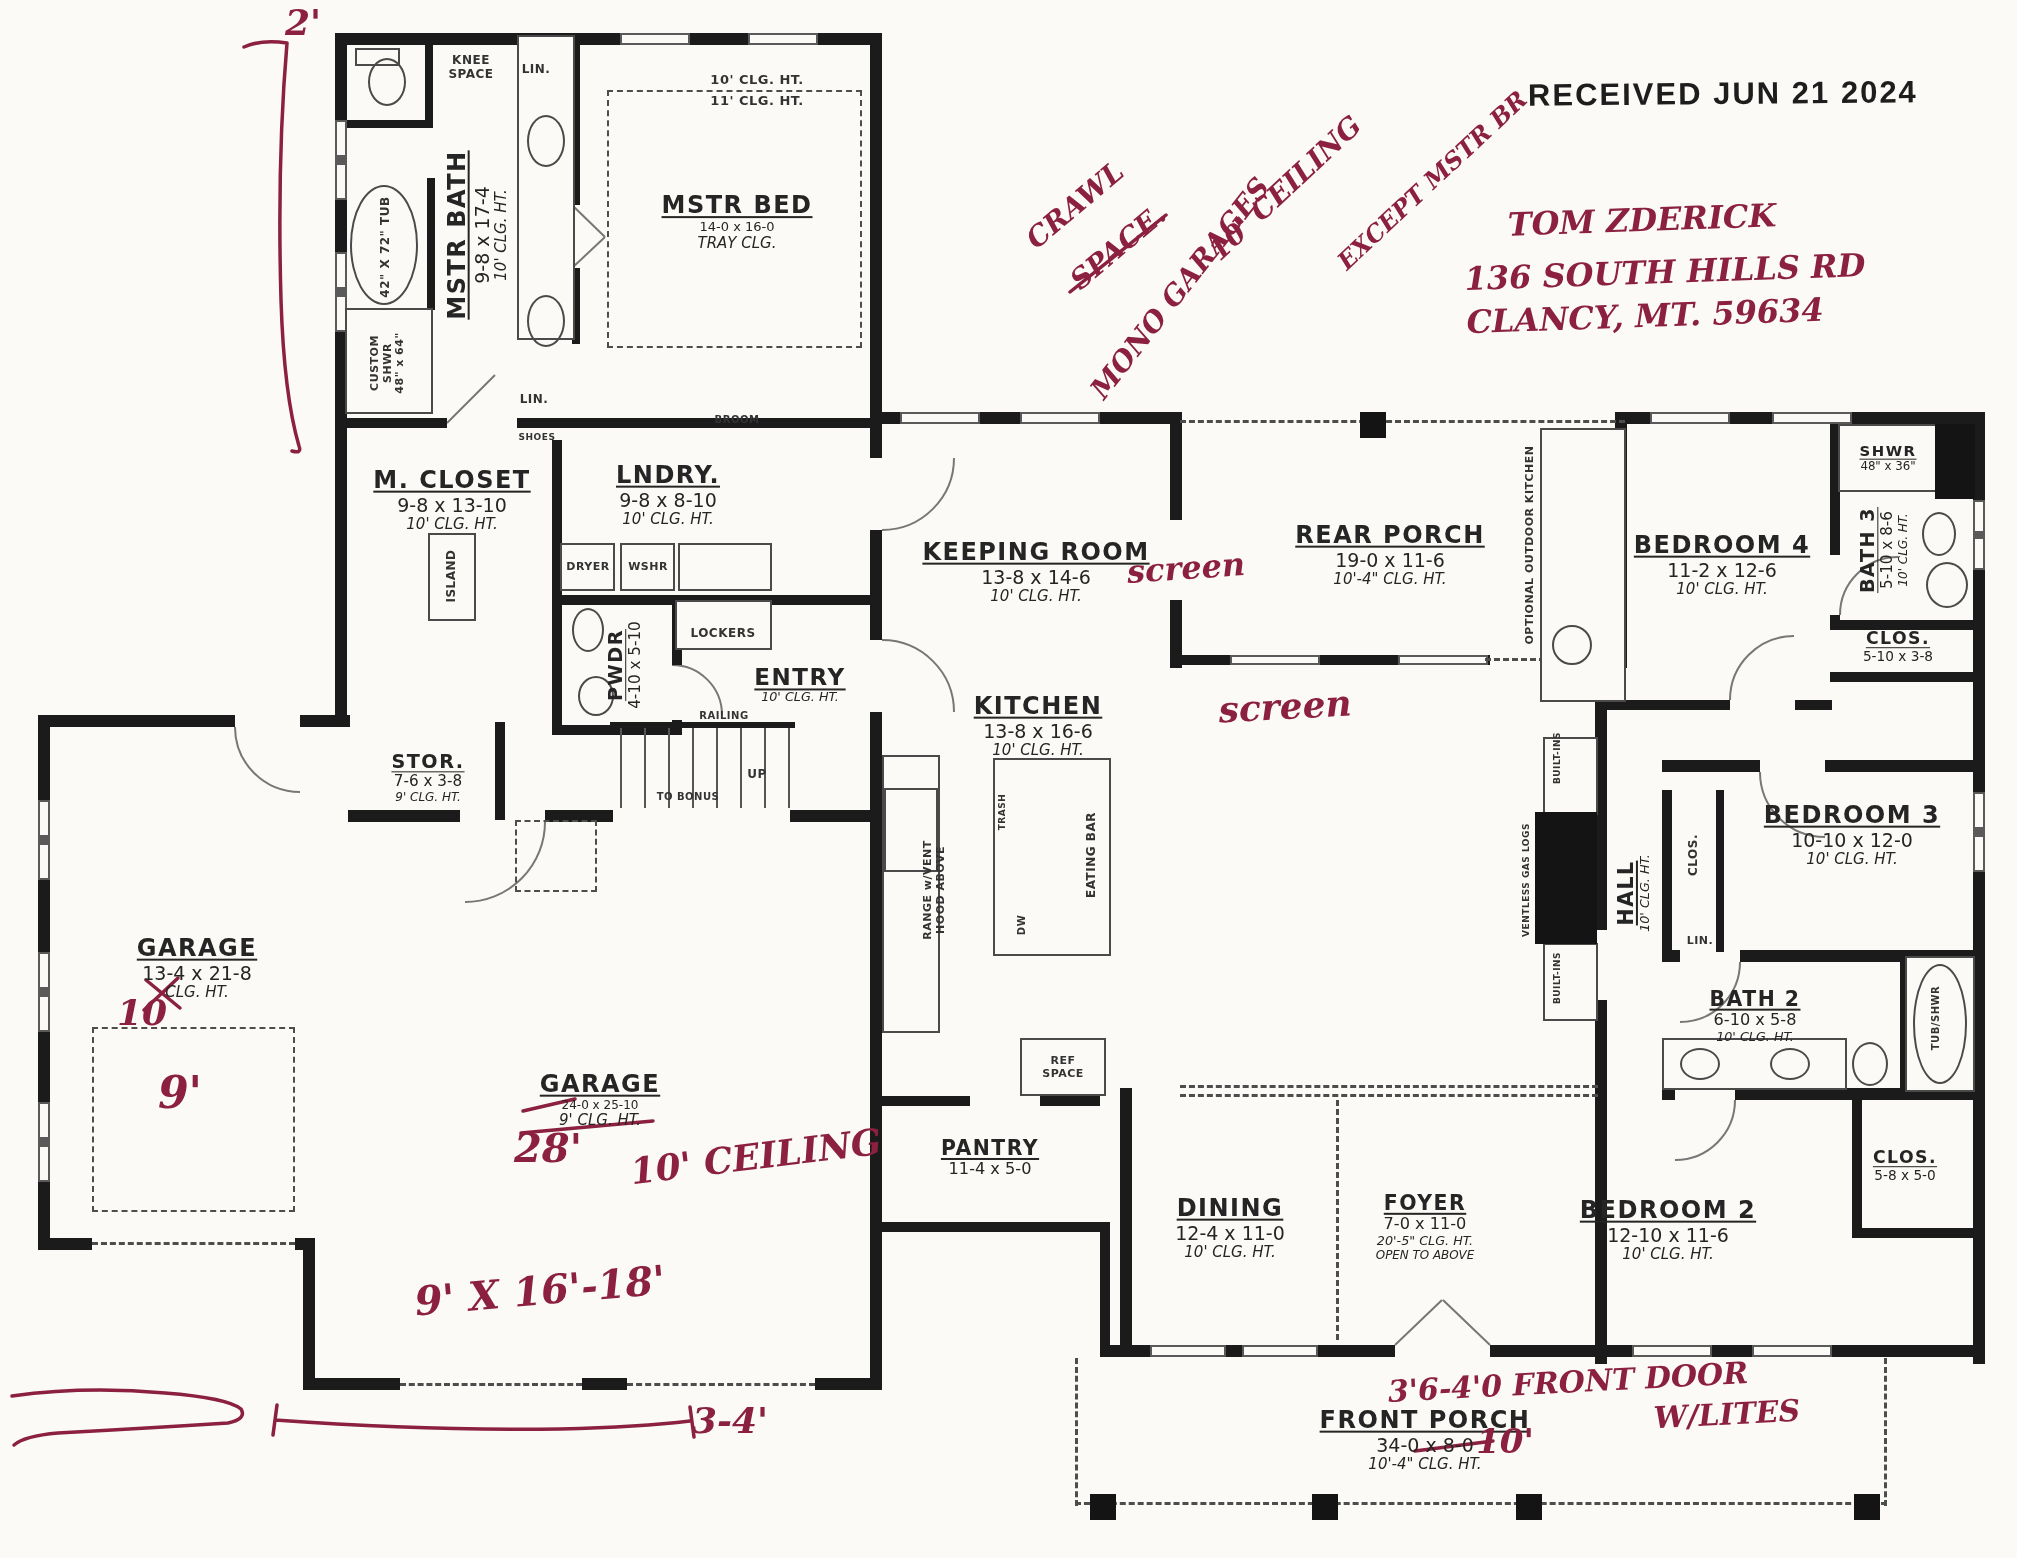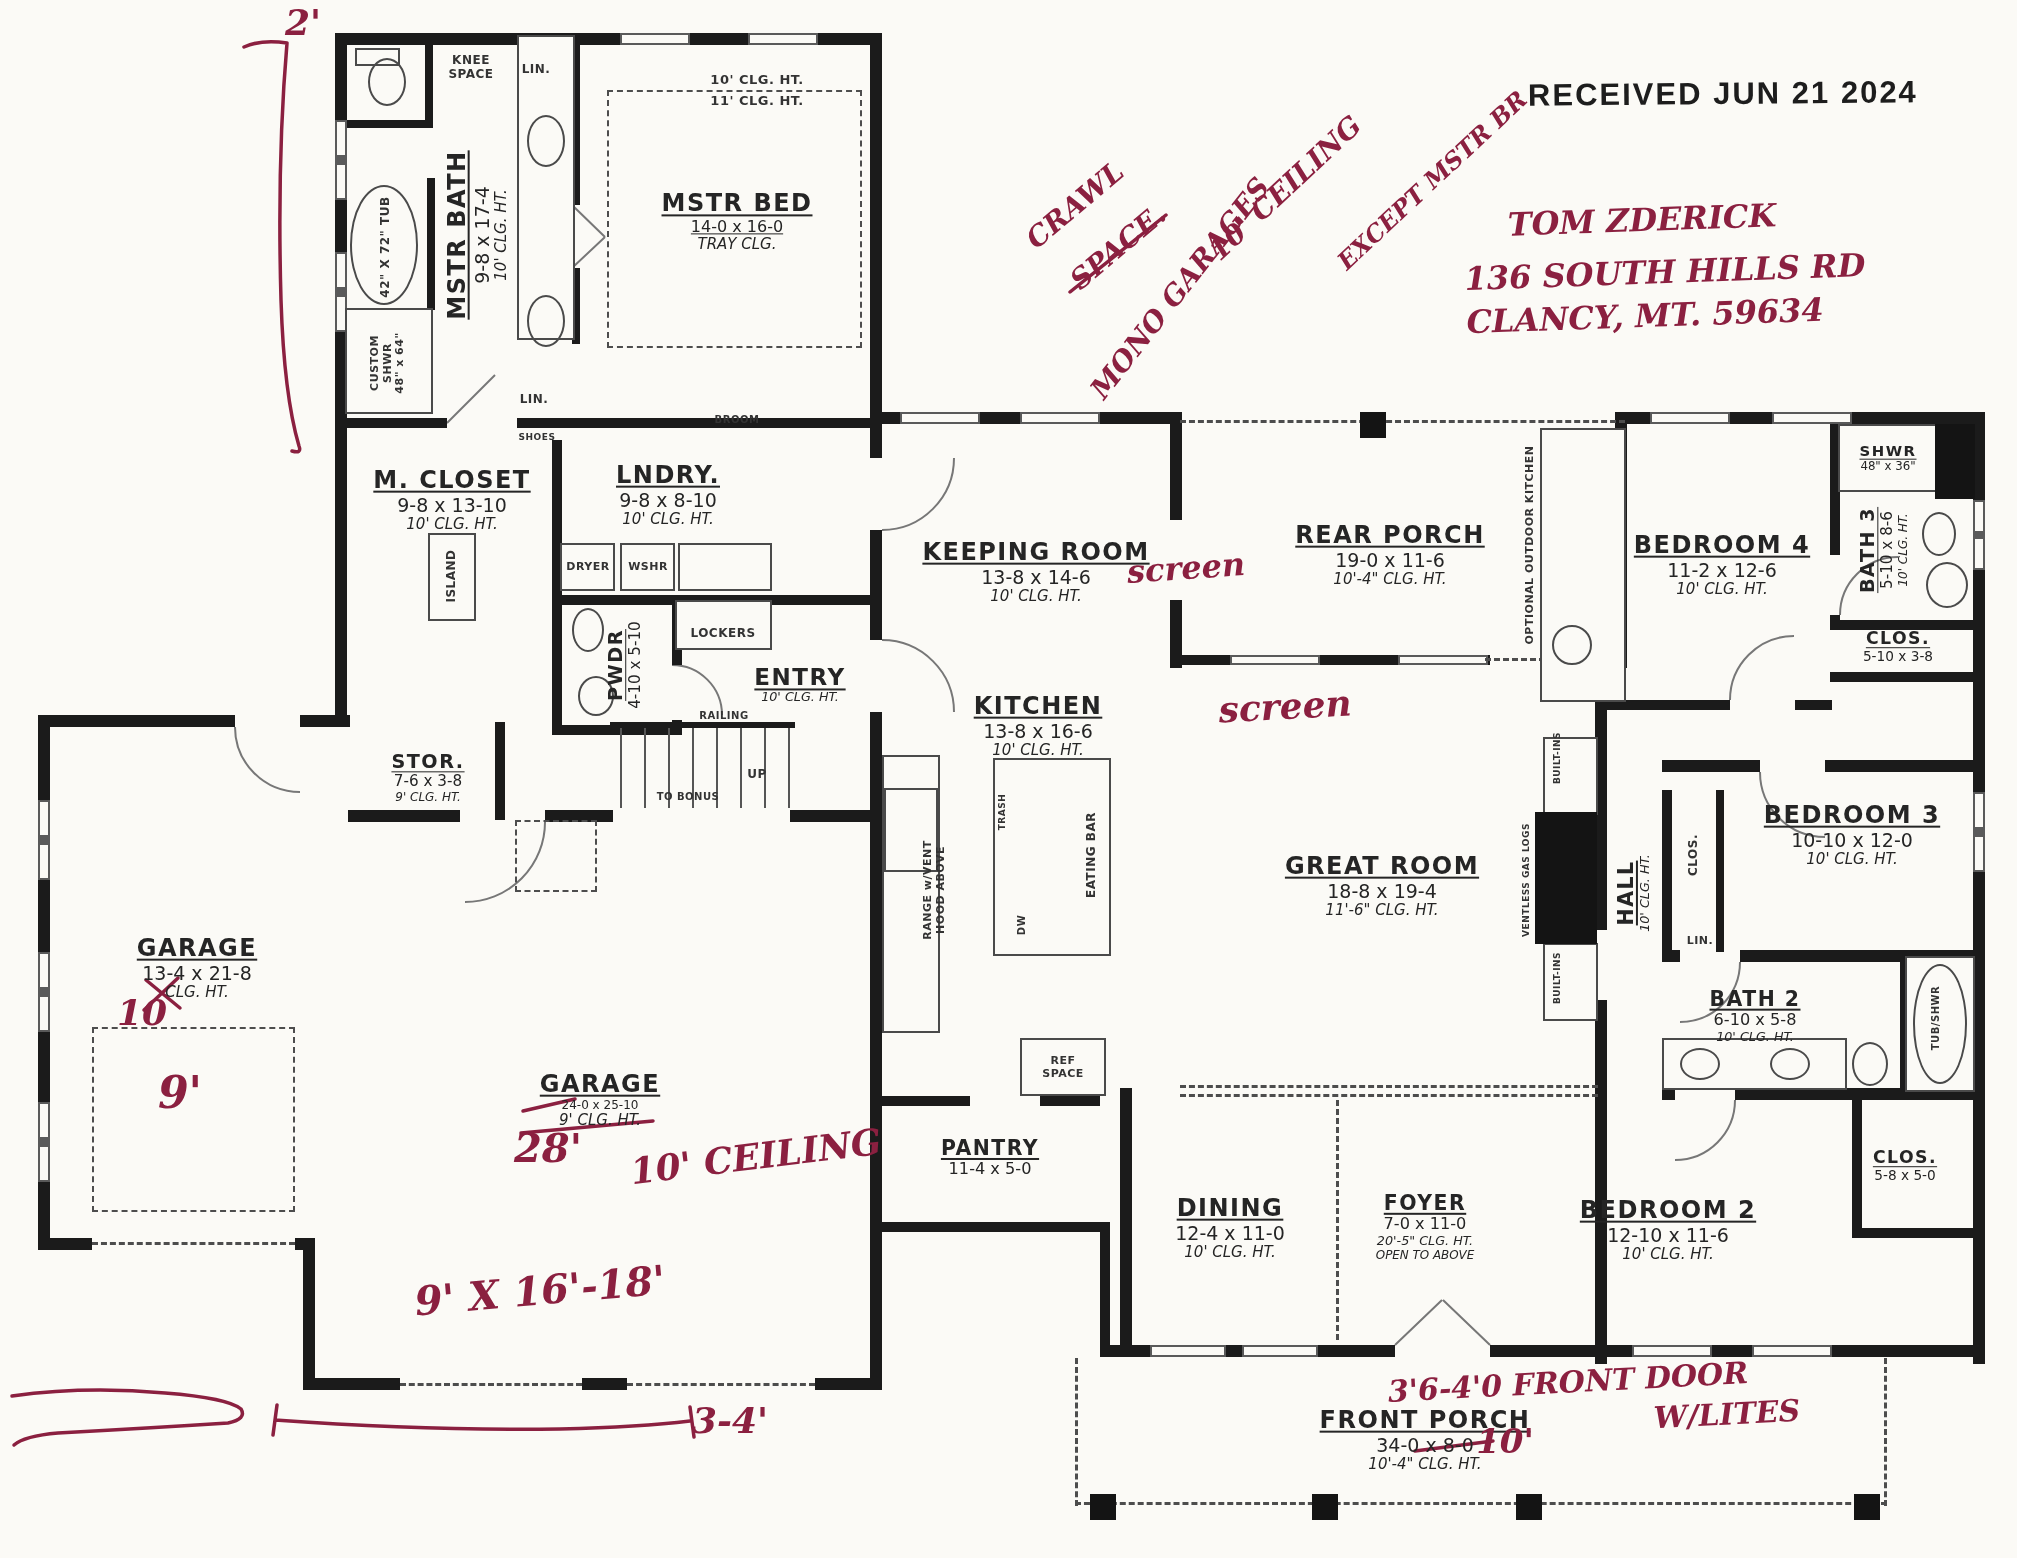--- a/index.html
+++ b/index.html
@@ -202,21 +202,21 @@
     <div class="stair" style="left: 620px; top: 728px; width: 2px; height: 80px;"></div>
     <div class="stair" style="left: 644px; top: 728px; width: 2px; height: 80px;"></div>
     <div class="stair" style="left: 668px; top: 728px; width: 2px; height: 80px;"></div>
     <div class="stair" style="left: 692px; top: 728px; width: 2px; height: 80px;"></div>
     <div class="stair" style="left: 716px; top: 728px; width: 2px; height: 80px;"></div>
     <div class="stair" style="left: 740px; top: 728px; width: 2px; height: 80px;"></div>
     <div class="stair" style="left: 764px; top: 728px; width: 2px; height: 80px;"></div>
     <div class="stair" style="left: 788px; top: 728px; width: 2px; height: 80px;"></div>
     <div class="room" style="left: 737px; top: 222px; transform: translate(-50%, -50%);">
       <div class="rname" style="font-size: 24px;">MSTR BED</div>
-      <div class="rdims" style="font-size: 16px; text-decoration: underline;">14-0 x 16-0</div>
+      <div class="rdims" style="font-size: 13px;">14-0 x 16-0</div>
       <div class="rclg" style="font-size: 15px;">TRAY CLG.</div>
     </div>
     <div class="room" style="left: 477px; top: 235px; transform: translate(-50%, -50%) rotate(-90deg);">
       <div class="rname" style="font-size: 24px;">MSTR BATH</div>
       <div class="rdims" style="font-size: 19px;">9-8 x 17-4</div>
       <div class="rclg" style="font-size: 15px;">10' CLG. HT.</div>
     </div>
     <div class="room" style="left: 452px; top: 500px; transform: translate(-50%, -50%);">
       <div class="rname" style="font-size: 24px;">M. CLOSET</div>
       <div class="rdims" style="font-size: 19px;">9-8 x 13-10</div>
@@ -275,25 +275,20 @@
       <div class="rdims" style="font-size: 15.2px;">5-10 x 8-6</div>
       <div class="rclg" style="font-size: 12px;">10' CLG. HT.</div>
     </div>
     <div class="room" style="left: 1888px; top: 458px; transform: translate(-50%, -50%);">
       <div class="rname" style="font-size: 14.88px;">SHWR</div>
       <div class="rdims" style="font-size: 11.78px;">48" x 36"</div>
     </div>
     <div class="room" style="left: 1898px; top: 647px; transform: translate(-50%, -50%);">
       <div class="rname" style="font-size: 17.28px;">CLOS.</div>
       <div class="rdims" style="font-size: 13.68px;">5-10 x 3-8</div>
-    </div>
-    <div class="room" style="left: 1382px; top: 886px; transform: translate(-50%, -50%);">
-      <div class="rname" style="font-size: 24px;">GREAT ROOM</div>
-      <div class="rdims" style="font-size: 19px;">18-8 x 19-4</div>
-      <div class="rclg" style="font-size: 15px;">11'-6" CLG. HT.</div>
     </div>
     <div class="room" style="left: 1634px; top: 893px; transform: translate(-50%, -50%) rotate(-90deg);">
       <div class="rname" style="font-size: 20.4px;">HALL</div>
       <div class="rclg" style="font-size: 12.75px;">10' CLG. HT.</div>
     </div>
     <div class="room" style="left: 1852px; top: 835px; transform: translate(-50%, -50%);">
       <div class="rname" style="font-size: 24px;">BEDROOM 3</div>
       <div class="rdims" style="font-size: 19px;">10-10 x 12-0</div>
       <div class="rclg" style="font-size: 15px;">10' CLG. HT.</div>
     </div>

